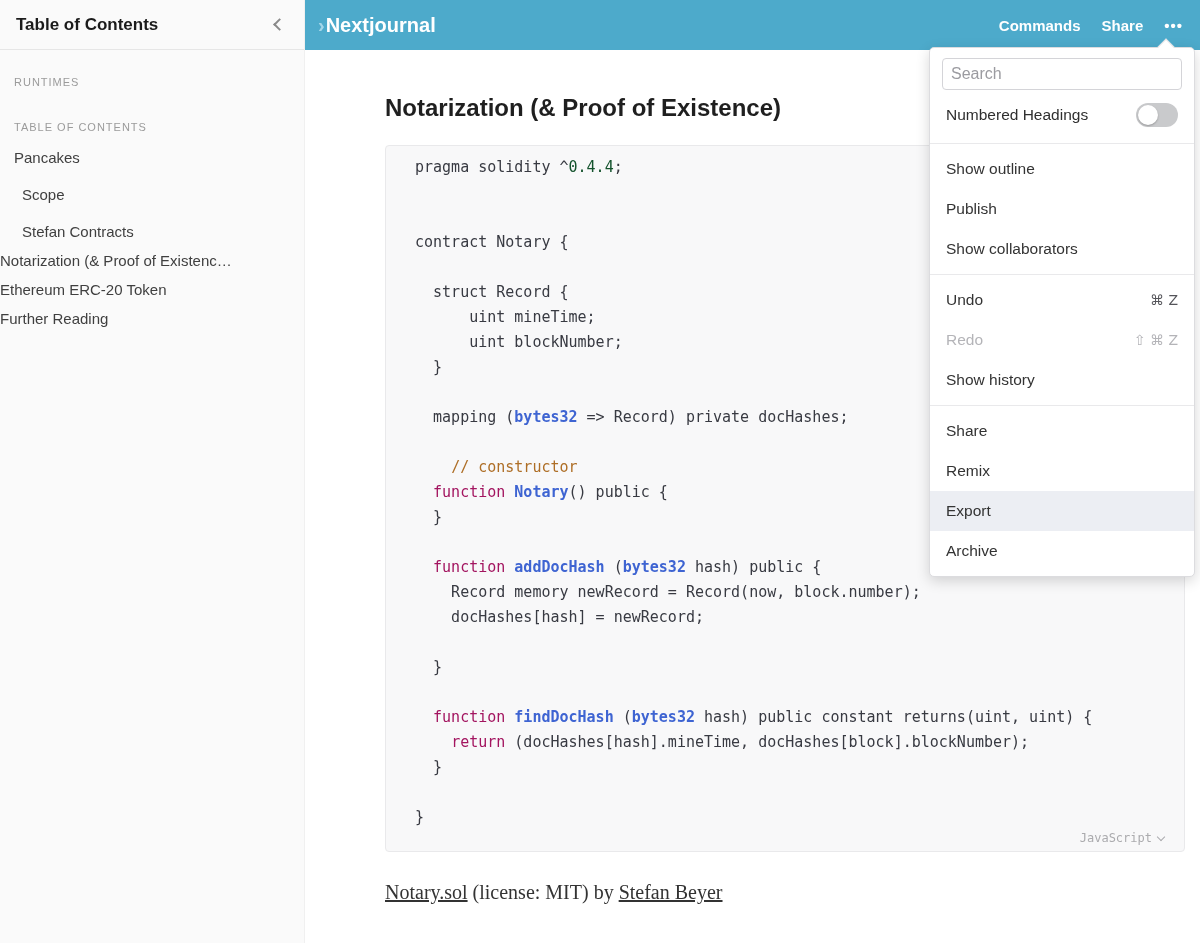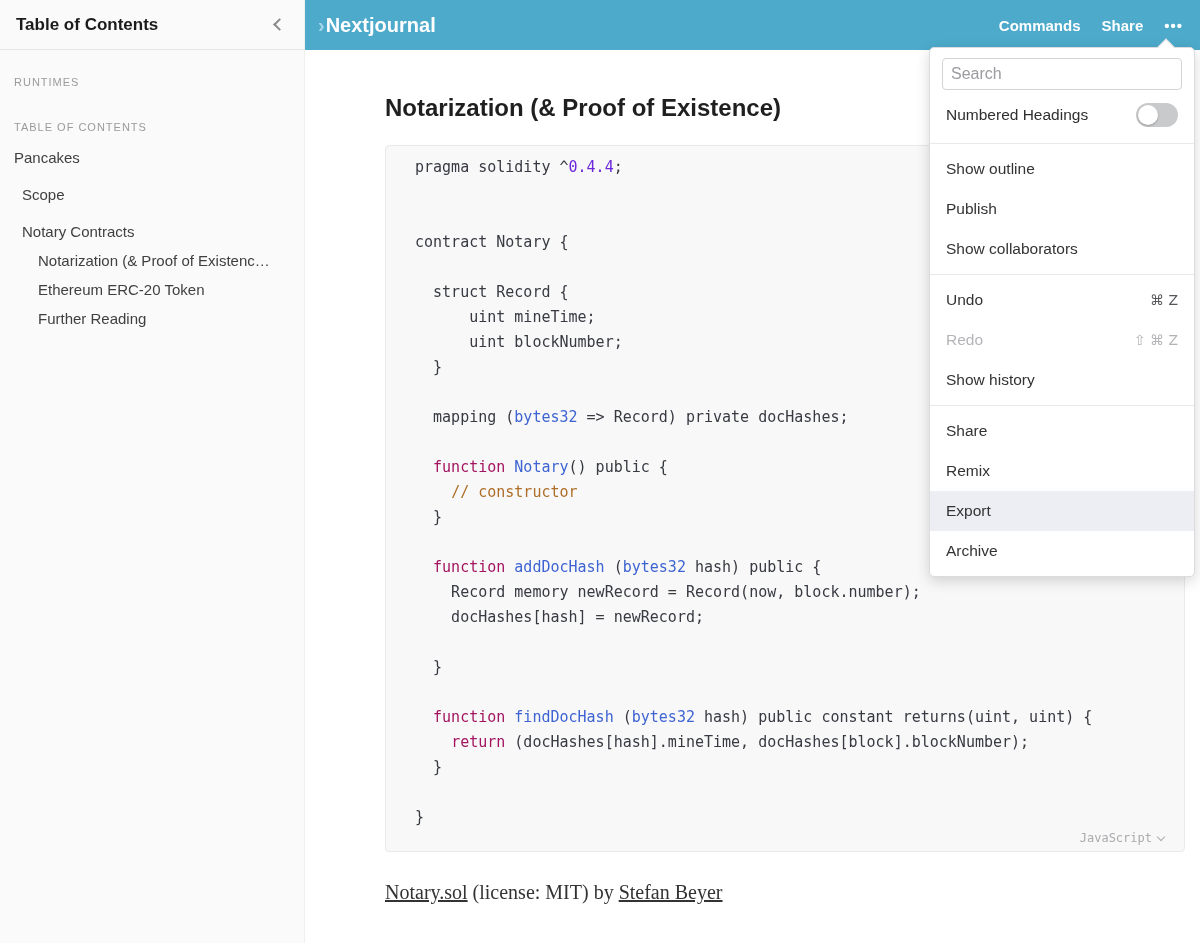--- a/index.html
+++ b/index.html
@@ -24,21 +24,21 @@
     transform:rotate(45deg); cursor:pointer;
   }
   .section-label {
     font-size:11px; color:#9b9b9b; letter-spacing:1px; padding-left:14px; font-weight:400;
   }
   .label-runtimes { margin-top:26px; }
   .label-toc { margin-top:33px; }
   .toc-item { font-size:15px; color:#3f3f3f; line-height:16px; cursor:pointer; white-space:nowrap; overflow:hidden; }
   .toc-item.lvl1 { padding-left:14px; margin-top:17px; }
   .toc-item.lvl2 { padding-left:22px; margin-top:21px; }
-  .toc-item.lvl3 { padding-left:38px; margin-top:13px; }
+  .toc-item.lvl3 { margin-top:13px; }
 
   
   .topbar {
     position:absolute; left:305px; top:0; width:895px; height:50px;
     background:#4daacb; display:flex; align-items:center; padding:0 17px 0 13px;
   }
   .logo { display:flex; align-items:baseline; font-weight:700; font-size:20px; color:#fff; cursor:pointer; }
   .logo-chevron { color:#a3d6e9; margin-right:1px; font-weight:700; }
   .topbar-actions { margin-left:auto; display:flex; align-items:center; gap:21px; }
   .topbar-action { color:#fff; font-weight:700; font-size:15px; cursor:pointer; }
@@ -52,22 +52,22 @@
     position:absolute; left:80px; top:95px; width:800px;
     background:#f8f8f9; border:1px solid #e9e9eb; border-radius:4px;
     padding:9px 20px 6px 29px; cursor:text;
   }
   .code-line {
     height:25px; line-height:25px; white-space:pre;
     font-family:"DejaVu Sans Mono", monospace; font-size:15px; color:#383a42;
   }
   .tok-p  { color:#383a42; }
   .tok-kw { color:#a31560; }
-  .tok-fn { color:#3e64d2; }
-  .tok-num{ color:#6d28d9; }
+  .tok-fn { color:#3e64d2;font-weight:bold; }
+  .tok-num{ color:#14532d; }
   .tok-cm { color:#ae6e26; }
   .code-lang {
     display:flex; justify-content:flex-end; align-items:center; gap:6px;
     font-family:"DejaVu Sans Mono", monospace; font-size:12px; color:#ababae;
     margin-top:1px; cursor:pointer;
   }
   .chev-down {
     width:6px; height:6px; border-left:1px solid #ababae; border-bottom:1px solid #ababae;
     transform:rotate(-45deg); margin-bottom:3px;
   }
@@ -120,21 +120,21 @@
 <aside class="sidebar">
   <div class="sidebar-header">
     <span class="sidebar-title">Table of Contents</span>
     <span class="chev-left"></span>
   </div>
   <div class="section-label label-runtimes">RUNTIMES</div>
   <div class="section-label label-toc">TABLE OF CONTENTS</div>
   <nav id="toc-list">
       <div class="toc-item lvl1">Pancakes</div>
       <div class="toc-item lvl2">Scope</div>
-      <div class="toc-item lvl2">Notary Contracts</div>
+      <div class="toc-item lvl2">Stefan Contracts</div>
       <div class="toc-item lvl3">Notarization (&amp; Proof of Existenc…</div>
       <div class="toc-item lvl3">Ethereum ERC-20 Token</div>
       <div class="toc-item lvl3">Further Reading</div>
     </nav>
 </aside>
 
 <header class="topbar">
   <div class="logo">
     <span class="logo-chevron">›</span>
     <span>Nextjournal</span>
@@ -156,22 +156,22 @@
         <div class="code-line">&nbsp;</div>
         <div class="code-line"><span class="tok-p">contract Notary {</span></div>
         <div class="code-line">&nbsp;</div>
         <div class="code-line"><span class="tok-p">  struct Record {</span></div>
         <div class="code-line"><span class="tok-p">      uint mineTime;</span></div>
         <div class="code-line"><span class="tok-p">      uint blockNumber;</span></div>
         <div class="code-line"><span class="tok-p">  }</span></div>
         <div class="code-line">&nbsp;</div>
         <div class="code-line"><span class="tok-p">  mapping (</span><span class="tok-fn">bytes32</span><span class="tok-p"> =&gt; Record) private docHashes;</span></div>
         <div class="code-line">&nbsp;</div>
+        <div class="code-line"><span class="tok-p">    </span><span class="tok-cm">// constructor</span></div>
         <div class="code-line"><span class="tok-p">  </span><span class="tok-kw">function</span><span class="tok-p"> </span><span class="tok-fn">Notary</span><span class="tok-p">() public {</span></div>
-        <div class="code-line"><span class="tok-p">    </span><span class="tok-cm">// constructor</span></div>
         <div class="code-line"><span class="tok-p">  }</span></div>
         <div class="code-line">&nbsp;</div>
         <div class="code-line"><span class="tok-p">  </span><span class="tok-kw">function</span><span class="tok-p"> </span><span class="tok-fn">addDocHash</span><span class="tok-p"> (</span><span class="tok-fn">bytes32</span><span class="tok-p"> hash) public {</span></div>
         <div class="code-line"><span class="tok-p">    Record memory newRecord = Record(now, block.number);</span></div>
         <div class="code-line"><span class="tok-p">    docHashes[hash] = newRecord;</span></div>
         <div class="code-line">&nbsp;</div>
         <div class="code-line"><span class="tok-p">  }</span></div>
         <div class="code-line">&nbsp;</div>
         <div class="code-line"><span class="tok-p">  </span><span class="tok-kw">function</span><span class="tok-p"> </span><span class="tok-fn">findDocHash</span><span class="tok-p"> (</span><span class="tok-fn">bytes32</span><span class="tok-p"> hash) public constant returns(uint, uint) {</span></div>
         <div class="code-line"><span class="tok-p">    </span><span class="tok-kw">return</span><span class="tok-p"> (docHashes[hash].mineTime, docHashes[block].blockNumber);</span></div>

